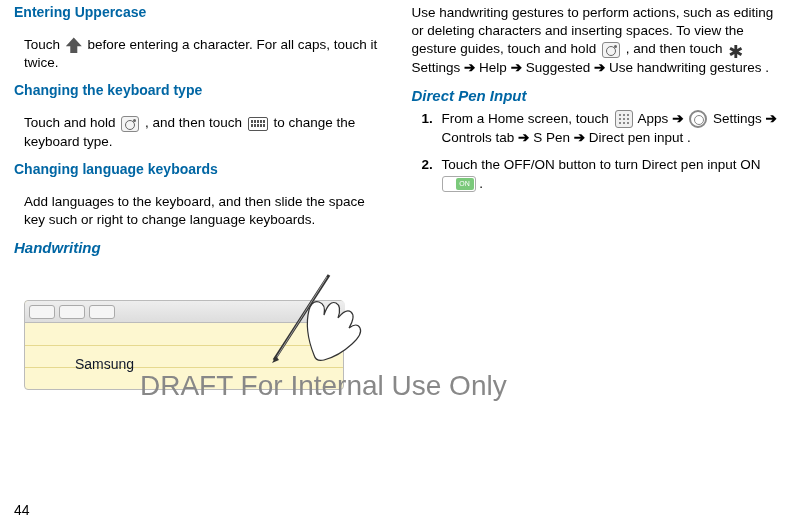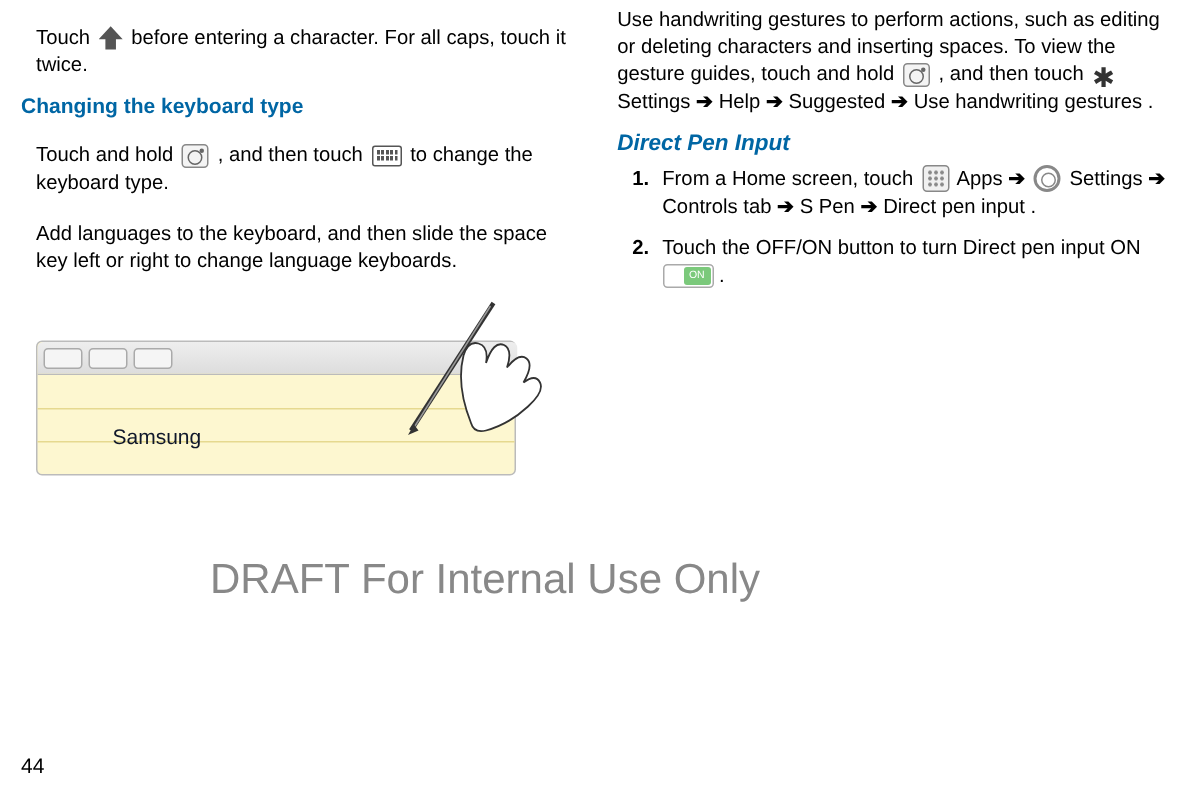--- a/index.html
+++ b/index.html
@@ -43,37 +43,40 @@
 .hand{position:absolute;right:-10px;top:-10px;width:120px;height:110px}
 .hand svg{width:100%;height:100%}
 .watermark{position:absolute;left:140px;top:370px;font-size:28px;color:#888;pointer-events:none;z-index:5}
 .page-num{position:absolute;left:14px;bottom:8px;font-size:14px}
 </style>
 </head>
 <body>
 
 <div class="page">
   <div class="col">
+    <div class="h-blue">Entering Uppercase</div>
     <div class="body-text">
       <span>Touch </span>
       <span class="icon icon-shift"></span>
       <span> before entering a character. For all caps, touch it twice.</span>
     </div>
 
     <div class="h-blue">Changing the keyboard type</div>
     <div class="body-text">
       <span>Touch and hold </span>
       <span class="icon icon-gear-box"></span>
       <span>, and then touch </span>
       <span class="icon icon-keyboard"></span>
       <span> to change the keyboard type.</span>
     </div>
 
-    <div class="body-text">Add languages to the keyboard, and then slide the space key left or right to change language keyboards.</div>
+    <div class="h-blue">Changing language keyboards</div>
+    <div class="body-text">Add languages to the keyboard, and then slide the space key such or right to change language keyboards.</div>
 
+    <div class="h-blue-italic">Handwriting</div>
 
     <div class="handwriting-img">
       <div class="hw-tablet">
         <div class="hw-toolbar">
           <div class="hw-btn"></div>
           <div class="hw-btn"></div>
           <div class="hw-btn"></div>
         </div>
         <div class="hw-line" style="top:44px"></div>
         <div class="hw-line" style="top:66px"></div>

